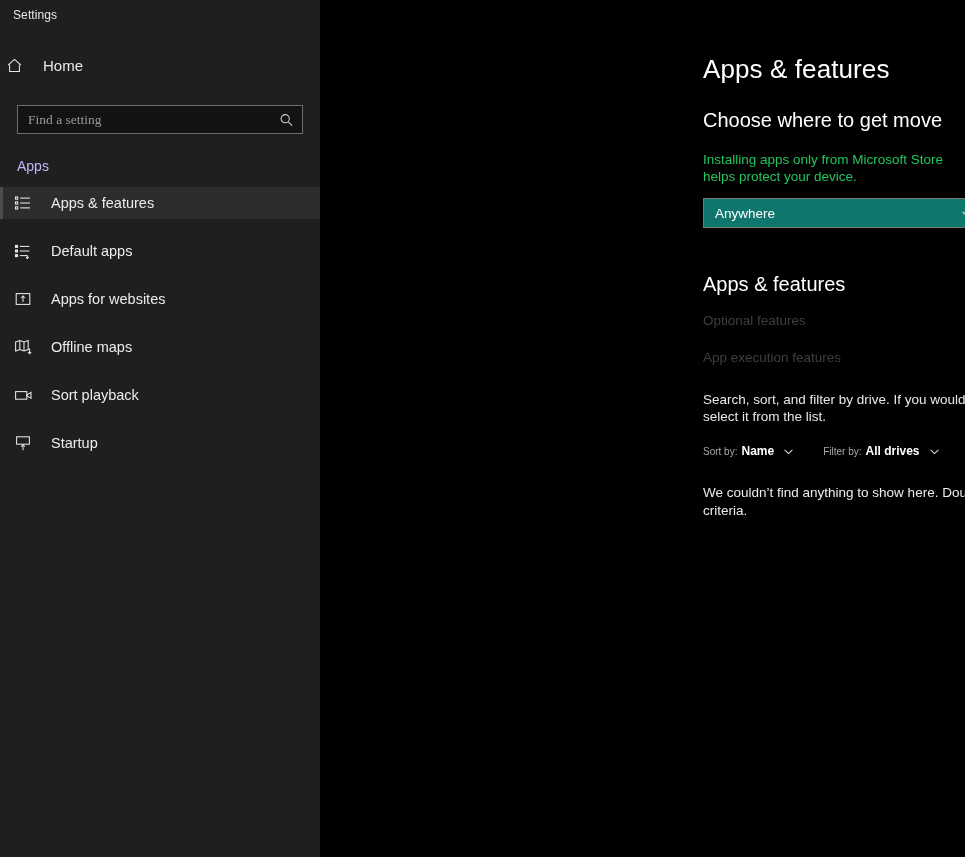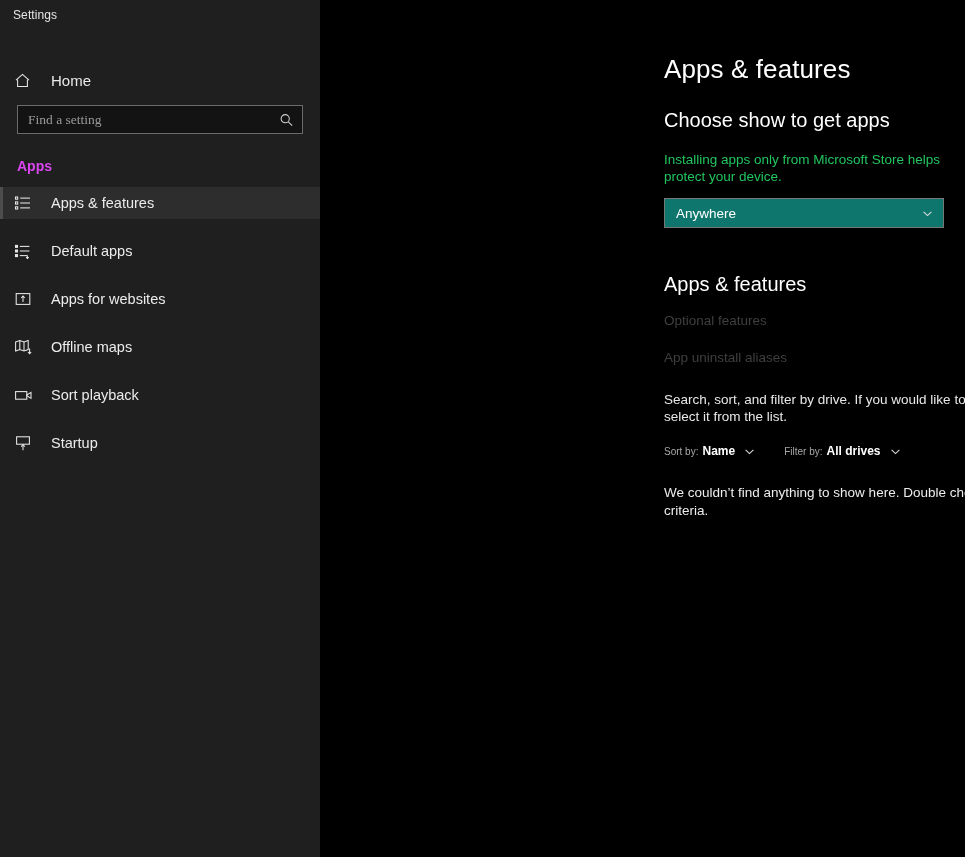--- a/index.html
+++ b/index.html
@@ -14,20 +14,21 @@
     overflow: hidden;
     font-family: "Liberation Sans", sans-serif;
     -webkit-font-smoothing: antialiased;
   }
   .app-window {
     position: relative;
     width: 965px;
     height: 857px;
     background: #000000;
     display: flex;
+    gap: 39px;
   }
 
   
   .sidebar {
     position: relative;
     width: 320px;
     height: 857px;
     background: #1f1f1f;
     flex: 0 0 320px;
   }
@@ -41,22 +42,22 @@
   .titlebar-text {
     font-size: 12px;
     color: #e6e6e6;
     letter-spacing: 0.1px;
   }
 
   .home-row {
     margin-top: 27px;
     height: 32px;
     display: flex;
-    align-items: flex-end;
-    padding-left: 14px;
+    align-items: flex-start;
+    padding-left: 6px;
     box-sizing: border-box;
     cursor: default;
   }
   .home-icon {
     width: 24px;
     display: flex;
     align-items: center;
     justify-content: flex-start;
     color: #e6e6e6;
   }
@@ -96,22 +97,22 @@
     right: 8px;
     top: 50%;
     transform: translateY(-50%);
     color: #cfcfcf;
     display: flex;
   }
 
   .section-title {
     margin: 24px 0 0 17px;
     font-size: 14px;
-    font-weight: bold;
-    color: #d946ef;
+    font-weight: normal;
+    color: #c4b5fd;
   }
 
   .nav-list { margin-top: 13px; }
   .nav-item {
     position: relative;
     height: 32px;
     display: flex;
     align-items: center;
     padding-left: 14px;
     box-sizing: border-box;
@@ -405,37 +406,37 @@
       </div>
 
     </div>
   </div>
 
   <div class="main">
     <div class="main-inner">
 
       <div class="page-title">Apps &amp; features</div>
 
-      <div class="h2">Choose show to get apps</div>
+      <div class="h2">Choose where to get move</div>
 
       <div class="body-text">Installing apps only from Microsoft Store helps protect your device.</div>
 
       <div class="combo">
         <span class="combo-value">Anywhere</span>
         <span class="combo-chevron">
           <svg width="13" height="13" viewBox="0 0 13 13" fill="none" stroke="currentColor" stroke-width="1.1">
             <path d="M2.6 4.8 L6.5 8.6 L10.4 4.8"></path>
           </svg>
         </span>
       </div>
 
       <div class="h2 h2-apps">Apps &amp; features</div>
 
       <a class="dim-link first">Optional features</a>
-      <a class="dim-link">App uninstall aliases</a>
+      <a class="dim-link">App execution features</a>
 
       <div class="search-desc">Search, sort, and filter by drive. If you would like to uninstall or move an app, select it from the list.</div>
 
 
       <div class="filters">
         <div class="filter-group">
           <span class="filter-label">Sort by:</span>
           <span class="filter-value">Name</span>
           <span class="filter-chevron">
             <svg width="13" height="13" viewBox="0 0 13 13" fill="none" stroke="currentColor" stroke-width="1.1">

